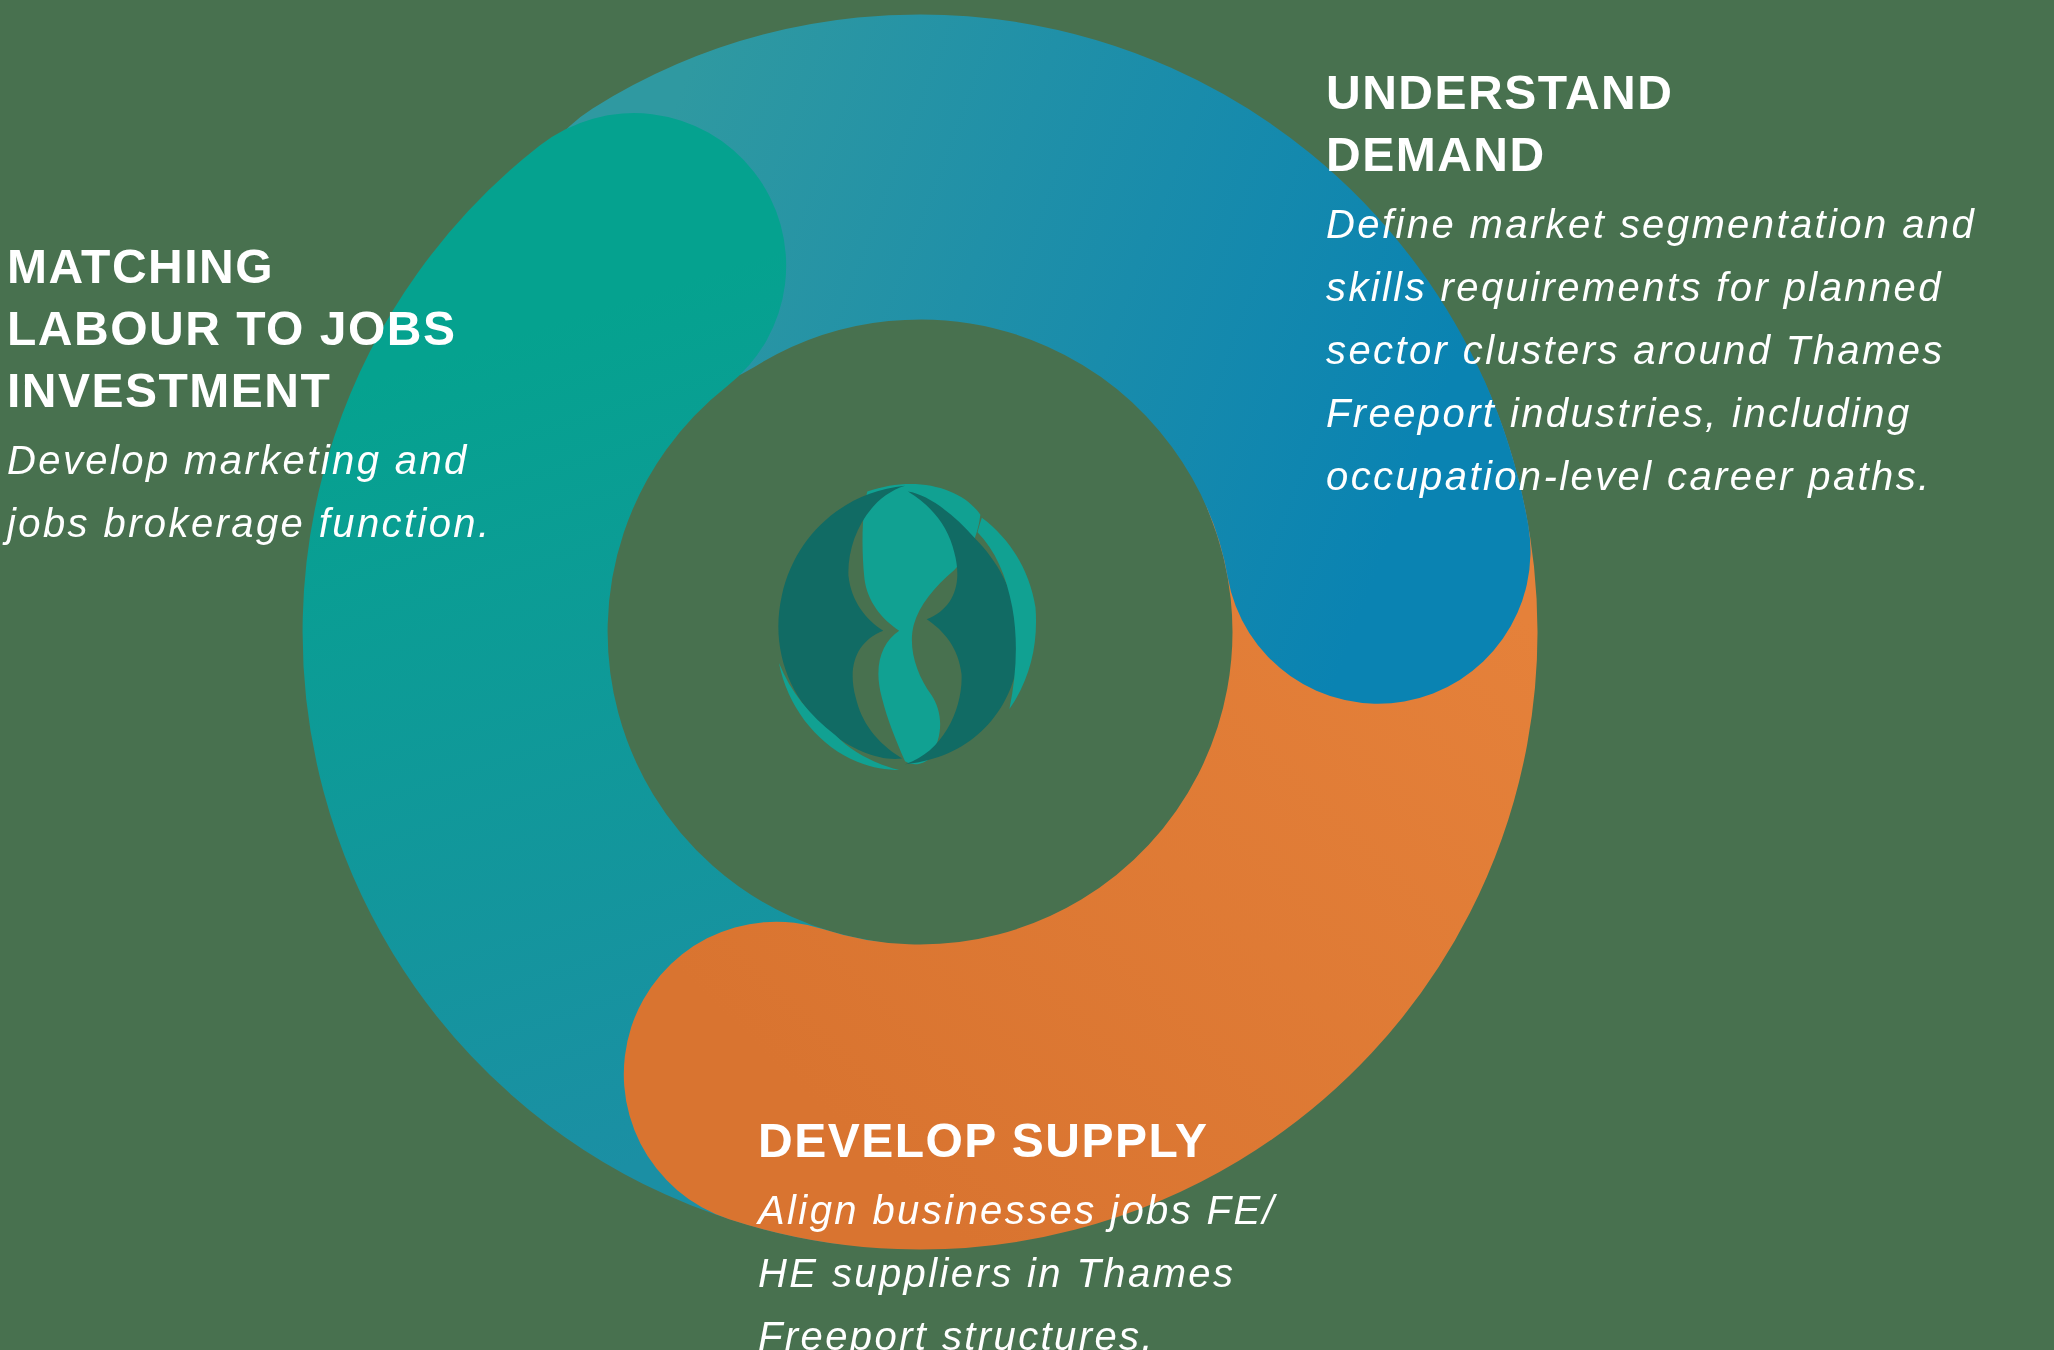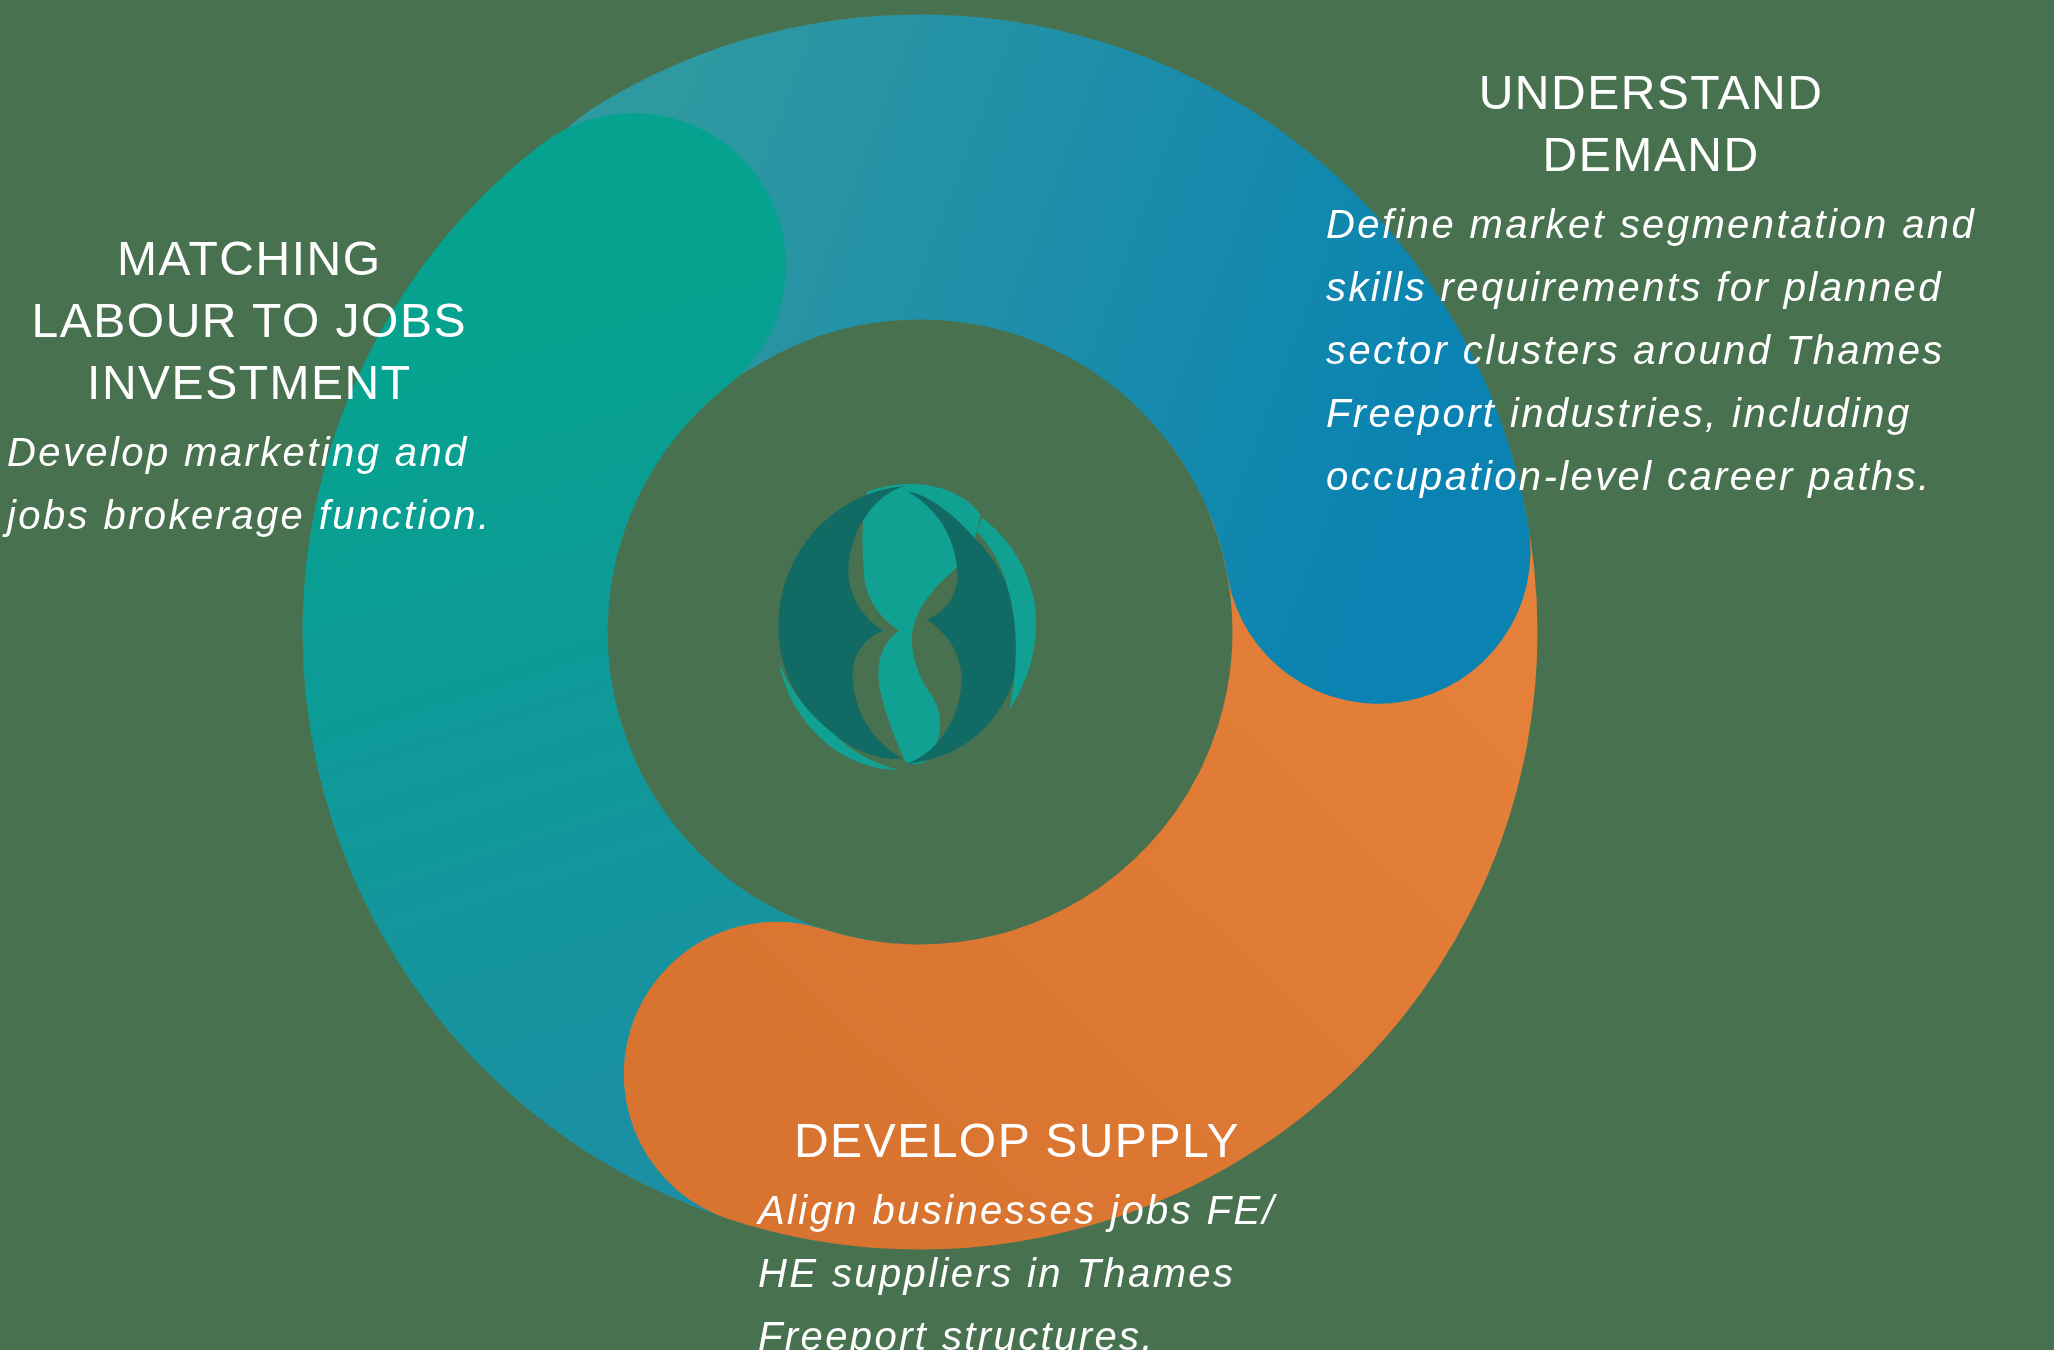--- a/index.html
+++ b/index.html
@@ -8,36 +8,35 @@
     background: #48714f;
     overflow: hidden;
     position: relative;
     font-family: "Liberation Sans", "DejaVu Sans", sans-serif;
   }
   #stage { position: absolute; inset: 0; width: 2054px; height: 1350px; }
   svg.diagram { position: absolute; left: 0; top: 0; }
   .text-block { position: absolute; color: #ffffff; }
   .title-line {
     font-size: 48px;
-    font-weight: 400;
+    font-weight: 700;
     line-height: 62px;
     letter-spacing: 1.5px;
     white-space: nowrap;
-    text-align: center;
   }
   .body-copy { margin-top: 7px; }
   .body-line {
     font-size: 40px;
     font-weight: 400;
     line-height: 63px;
     letter-spacing: 2.4px;
     white-space: nowrap;
     font-style: italic;
   }
-  .block-matching { left: 7px;    top: 228px;  }
+  .block-matching { left: 7px;    top: 236px;  }
   .block-demand   { left: 1326px; top: 62px;   }
   .block-supply   { left: 758px;  top: 1087px; margin-top: 23px; }
 </style>
 </head>
 <body style="background: rgb(72, 113, 79);">
 
 <div id="stage">
 
   <svg class="diagram" width="2054" height="1350" viewBox="0 0 2054 1350" aria-hidden="true">
     <defs>

